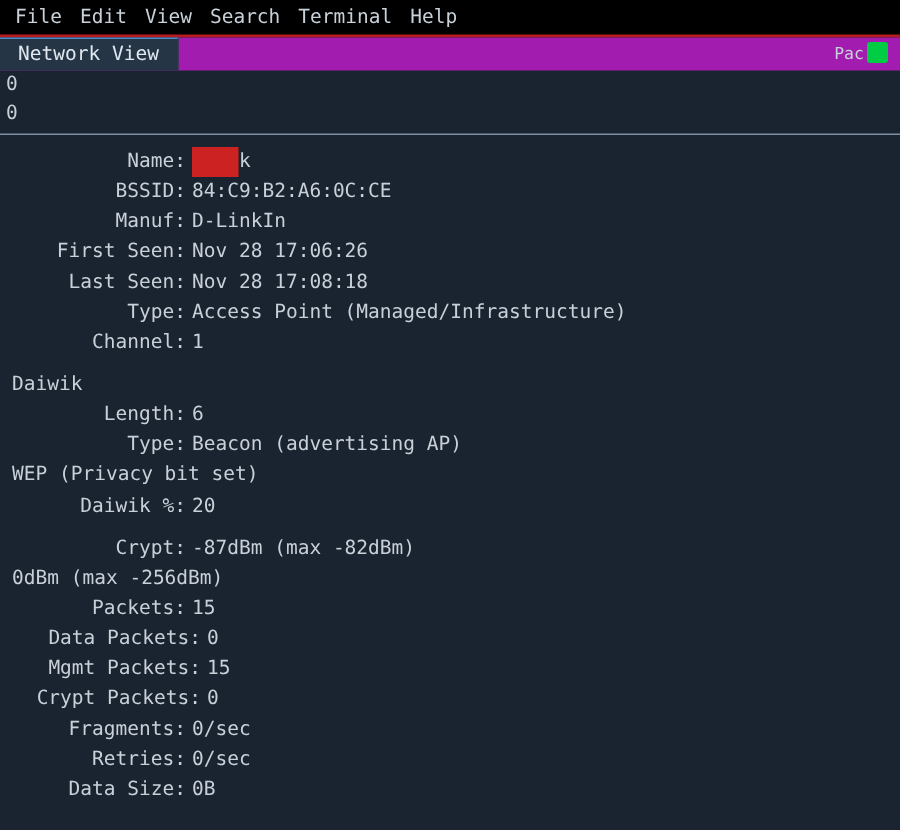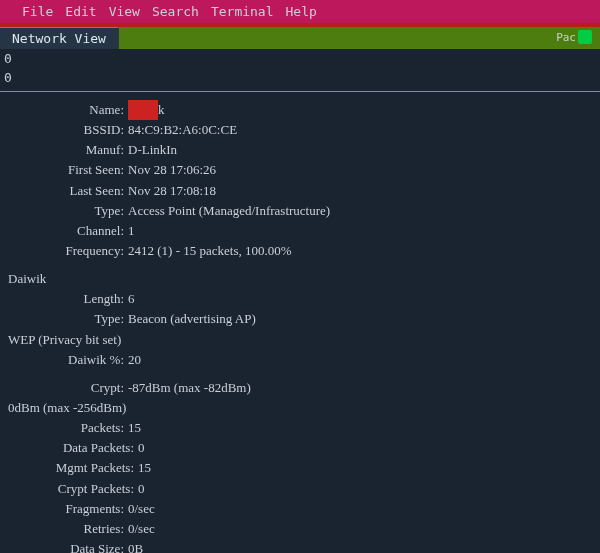--- a/index.html
+++ b/index.html
@@ -10,36 +10,36 @@
       font-family: monospace;
       font-size: 13px;
       color: #c8d0d8;
       overflow: hidden;
     }
 
     
     .menubar {
       display: flex;
       align-items: center;
-      background-color: #be185d;
-      padding: 2px 16px;
-      border-bottom: 4px solid #b91c1c;
+      background-color: #000000;
+      padding: 2px 4px;
+      border-bottom: 2px solid #b91c1c;
     }
     .menubar-item {
       padding: 2px 6px;
       color: #c8d0d8;
       cursor: pointer;
       font-size: 13px;
     }
 
     
     .tabbar {
       display: flex;
       align-items: center;
-      background-color: #4d7c0f;
+      background-color: #a21caf;
       padding: 0;
       position: relative;
     }
     .tab-active {
       background-color: #253545;
       color: #e0e8f0;
       padding: 3px 12px;
       font-size: 13px;
       border-top: 1px solid #4a8abf;
       border-right: 1px solid #2a3a4a;
@@ -84,21 +84,20 @@
     }
 
     
     .info-panel {
       padding: 4px 8px;
       line-height: 1.55;
     }
     .info-row {
       display: flex;
       align-items: baseline;
-      font-family: Liberation Serif, serif;
     }
     .info-label {
       text-align: right;
       color: #c8d0d8;
       min-width: 120px;
       padding-right: 4px;
     }
     .info-value {
       color: #c8d0d8;
     }
@@ -168,24 +167,20 @@
     <div class="info-row">
       <span class="info-label">Type:</span>
       <span class="info-value">Access Point (Managed/Infrastructure)</span>
     </div>
 
     <div class="info-row">
       <span class="info-label">Channel:</span>
       <span class="info-value">1</span>
     </div>
 
-    <div class="info-row">
-      <span class="info-label">Frequency:</span>
-      <span class="info-value">2412 (1) - 15 packets, 100.00%</span>
-    </div>
 
     <div class="spacer-row"></div>
 
     <div class="info-row">
       <span class="info-value">Daiwik</span>
     </div>
 
     <div class="info-row">
       <span class="info-label">Length:</span>
       <span class="info-value">6</span>

